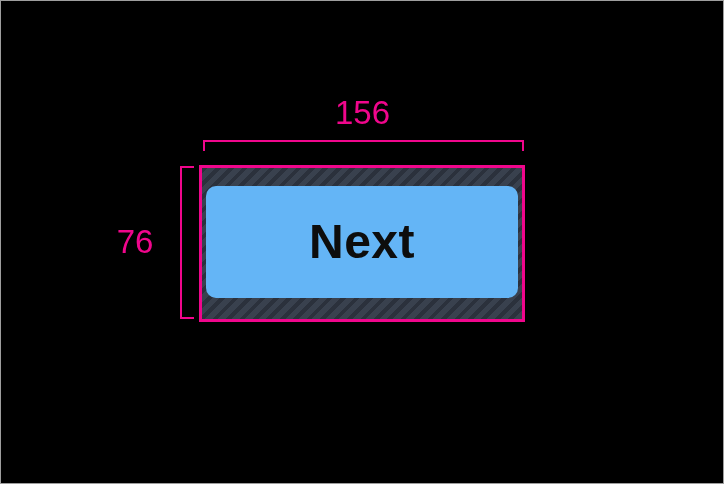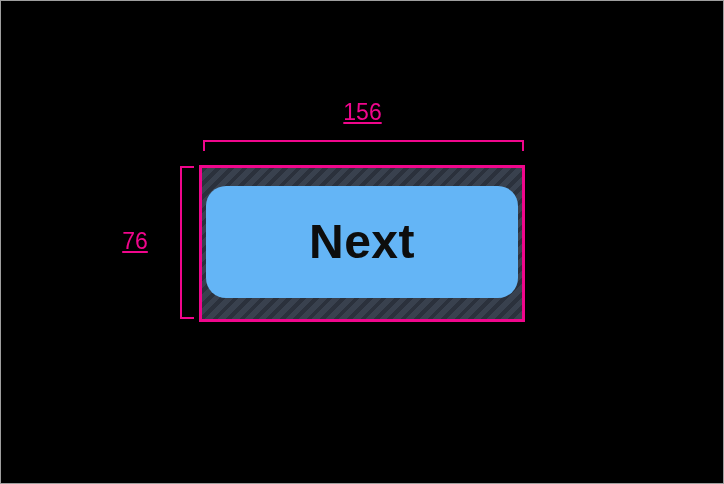--- a/index.html
+++ b/index.html
@@ -13,24 +13,23 @@
     width: 722px;
     height: 482px;
     background: var(--canvas_black, #000);
     border: 1px solid var(--frame_gray, #9e9e9e);
     overflow: hidden;
   }
   
   .dim-label {
     position: absolute;
     color: var(--guide_pink, #f0068c);
-    font-size: 23px;
+    font-size: 33px;
     line-height: 33px;
     font-weight: 400;
-    text-decoration: underline;
   }
   .width-label {
     left: 202px;
     top: 95px;
     width: 319px;
     text-align: center;
   }
   .height-label {
     left: 96px;
     top: 224px;
@@ -76,21 +75,21 @@
     );
   }
   
   .next-button {
     position: absolute;
     left: 4px;
     right: 4px;
     top: 18px;
     bottom: 21px;
     background: var(--button_blue, #64b5f6);
-    border-radius: 20px;
+    border-radius: 10px;
     display: flex;
     align-items: center;
     justify-content: center;
     cursor: pointer;
   }
   .next-button span {
     color: var(--text_black, #0d0d0d);
     font-size: 48px;
     line-height: 48px;
     font-weight: 600;

